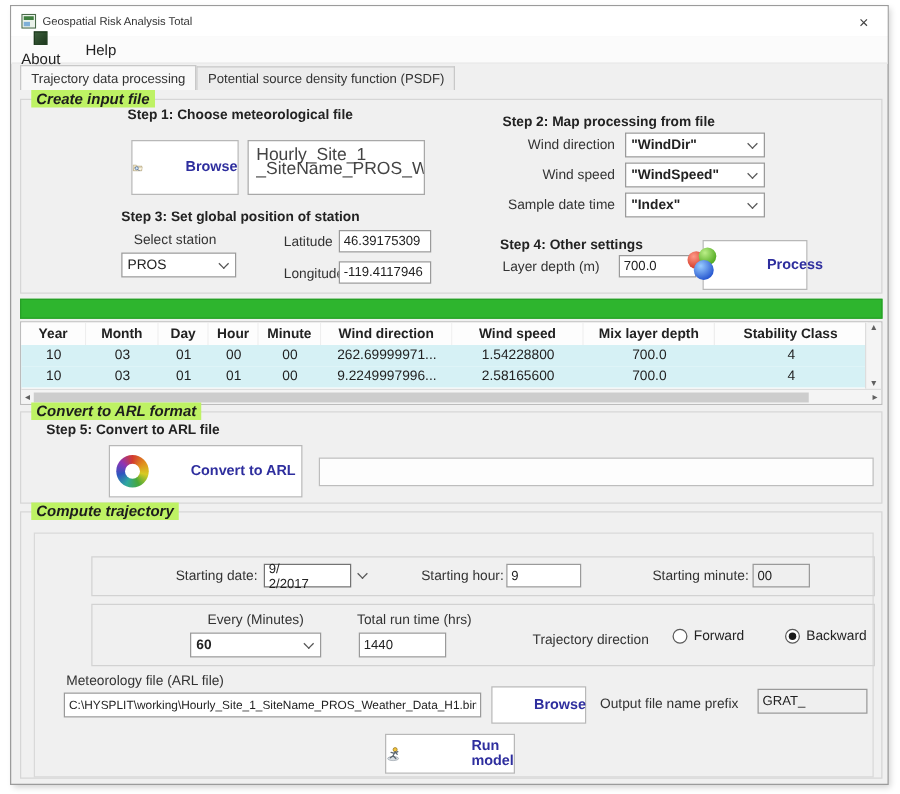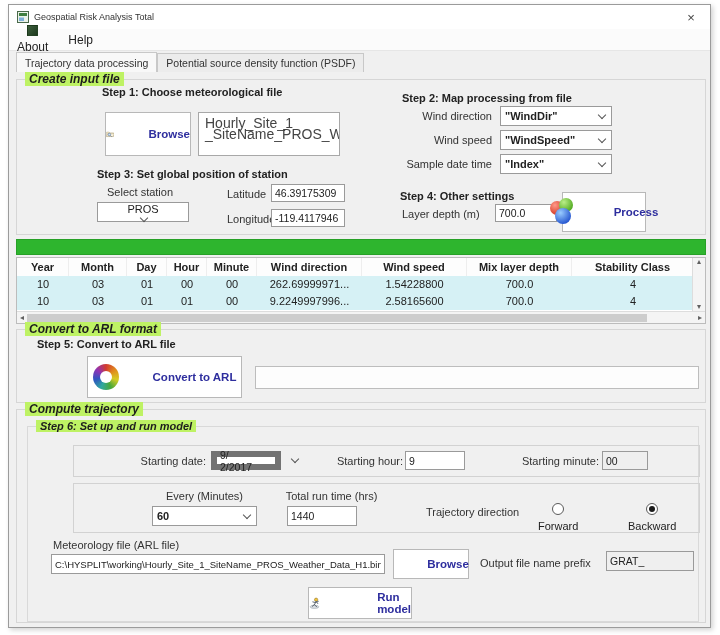--- a/index.html
+++ b/index.html
@@ -50,36 +50,36 @@
   .td { font-size:11px; height:17px; line-height:17px; text-align:center; white-space:nowrap; overflow:hidden; }
   .data-row { background:#d6f1f5; }
   .c0{flex:0 0 52px;} .c1{flex:0 0 58px;} .c2{flex:0 0 40px;} .c3{flex:0 0 40px;} .c4{flex:0 0 50px;}
   .c5{flex:0 0 105px;} .c6{flex:0 0 105px;} .c7{flex:0 0 105px;} .c8{flex:0 0 122px;}
   .vscroll { position:absolute; right:0; top:0; width:13px; height:53px; background:#f4f4f4; border-left:1px solid #ddd; font-size:8px; color:#606060; display:flex; flex-direction:column; justify-content:space-between; align-items:center; }
   .hscroll { position:absolute; left:0; bottom:0; width:100%; height:12px; background:#f4f4f4; border-top:1px solid #ddd; display:flex; align-items:center; font-size:8px; color:#606060; }
   .hthumb { height:8px; background:#cdcdcd; flex:0 0 620px; margin-left:3px; }
   .hsp { flex:1; }
 
   
-  .radio-wrap { position:absolute; display:flex; align-items:center; gap:5px; font-size:11px; color:#222;flex-direction:column; }
+  .radio-wrap { position:absolute; display:flex; align-items:center; gap:5px; font-size:11px; color:#222; }
   .radio { width:12px; height:12px; border:1px solid #5a5a5a; border-radius:50%; background:#fff; flex:0 0 auto; }
   .radio.on::after { content:''; display:block; width:6px; height:6px; margin:2px; background:#1a1a1a; border-radius:50%; }
 
   
   .ring { width:26px; height:26px; border-radius:50%; background:conic-gradient(#d23b2f,#e08b1e,#d7cb23,#48a83a,#2fa8a0,#2f55c0,#8f33b5,#d23b2f); position:relative; flex:0 0 auto; }
   .ring::after { content:''; position:absolute; inset:7px; background:#fff; border-radius:50%; }
   .rgb { position:relative; width:30px; height:28px; flex:0 0 auto; }
   .rgb i { position:absolute; border-radius:50%; display:block; }
   .rgb .r { width:14px; height:14px; left:0; top:3px; background:radial-gradient(circle at 35% 30%, #f98, #c41500); }
   .rgb .g { width:14px; height:14px; left:9px; top:0; background:radial-gradient(circle at 35% 30%, #be8, #2f9400); }
   .rgb .b { width:16px; height:16px; left:5px; top:10px; background:radial-gradient(circle at 35% 30%, #9cf, #0030c0); }
   .panelbox { position:absolute; border:1px solid #d2d2d2; }
   .inner-group { position:absolute; border:1px solid #d9d9d9; }
   .filebox { position:absolute; background:#fff; border:1px solid #a8a8a8; font-size:14px; line-height:11px; color:#444; padding:5px 2px 0 6px; overflow:hidden; white-space:nowrap; }
-  .datebox { position:absolute; background:#fff; border:6px solid #737373; display:flex; align-items:center; font-size:10.5px; padding:0 3px; gap:20px; }
+  .datebox { position:absolute; background:#fff; border:1px solid #737373; display:flex; align-items:center; font-size:10.5px; padding:0 3px; gap:20px; }
   .scroll-arrow { line-height:8px; }
 </style>
 </head>
 <body>
 
 <div class="window">
 
   <div class="titlebar">
     <svg class="appicon" viewBox="0 0 12 12">
       <rect x="0.5" y="0.5" width="11" height="11" fill="#eaf2ea" stroke="#4a6a4a"></rect>
@@ -141,21 +141,21 @@
 
     <span class="lbl" style="left:350px; top:78px; width:125px; text-align:right;">Sample date time</span>
     <div class="combo" style="left:483px; top:74px; width:112px; height:20px;">
       <span class="val b">"Index"</span>
       <span class="chev"></span>
     </div>
 
     <span class="step-title" style="left:80px; top:88px;">Step 3: Set global position of station</span>
 
     <span class="lbl" style="left:90px; top:106px;">Select station</span>
-    <div class="combo" style="left:80px; top:122px; width:92px; height:20px;flex-direction:column;">
+    <div class="combo" style="left:80px; top:122px; width:92px; height:20px;">
       <span class="val">PROS</span>
       <span class="chev"></span>
     </div>
 
     <span class="lbl" style="left:210px; top:108px;">Latitude</span>
     <input class="tb" style="left: 254px; top: 104px; width: 74px; height: 18px;" value="46.39175309">
 
     <span class="lbl" style="left:210px; top:133px;">Longitude</span>
     <input class="tb" style="left: 254px; top: 129px; width: 74px; height: 18px;" value="-119.4117946">
 
@@ -228,21 +228,20 @@
       <span class="ring"></span>
       <span class="btn-text">Convert to ARL</span>
     </div>
     <div class="emptybar" style="left:238px; top:36px; width:444px; height:23px;"></div>
   </div>
 
   <div class="group" style="left:7px; top:404px; width:690px; height:214px;">
     <span class="group-label">Compute trajectory</span>
 
     <div class="inner-group" style="left:10px; top:16px; width:672px; height:196px;">
-      <span class="group-label" style="font-size:11px; left:8px; top:-7px;">Step 6: Set up and run model</span>
 
       <div class="panelbox" style="left:45px; top:18px; width:627px; height:32px;">
         <span class="lbl" style="left:30px; top:9px; width:102px; text-align:right;">Starting date:</span>
         <div class="datebox" style="left:137px; top:5px; width:70px; height:19px;">
           <span>9/ 2/2017</span>
           <svg width="9" height="9" viewBox="0 0 9 9">
             <rect x="0.5" y="1.5" width="8" height="7" fill="#fff" stroke="#446"></rect>
             <rect x="0.5" y="1.5" width="8" height="2" fill="#5a7fc0"></rect>
             <line x1="3" y1="5" x2="7" y2="5" stroke="#888" stroke-width="0.8"></line>
             <line x1="3" y1="7" x2="6" y2="7" stroke="#888" stroke-width="0.8"></line>

